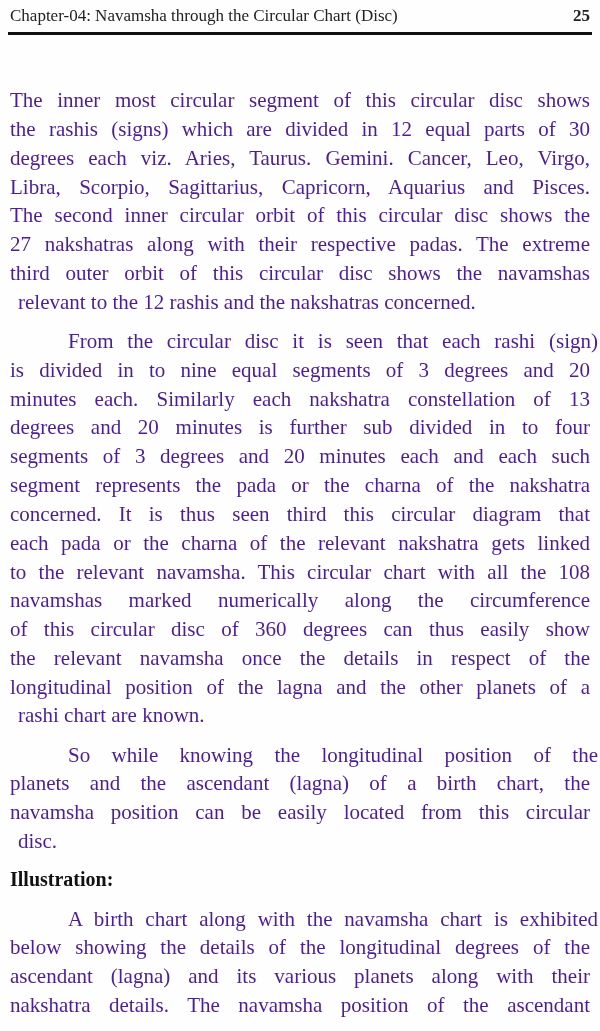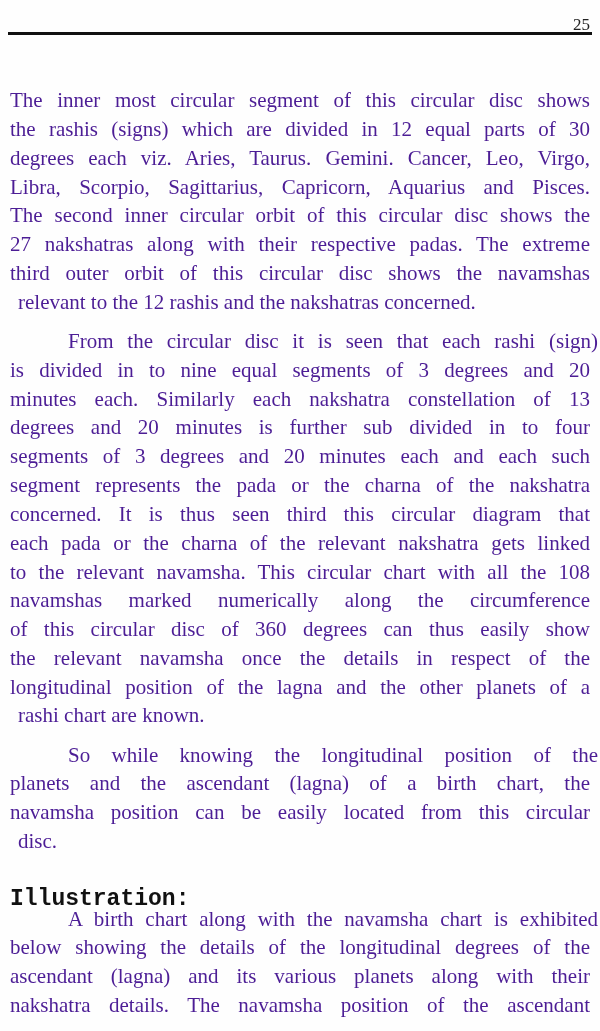--- a/index.html
+++ b/index.html
@@ -1,36 +1,37 @@
 <!DOCTYPE html>
 <html><head>
   <meta charset="utf-8">
   <style>
     html, body { margin: 0; padding: 0; background: #ffffff; }
     body { width: 600px; height: 1031px; position: relative; overflow: hidden; color: #1a1a1a; }
     .page { position: absolute; left: 0; top: 0; width: 600px; height: 1031px; background: #fefefe; }
     .running-head { position: absolute; left: 10px; top: 6px; width: 580px; height: 26px;
       font-family: "Liberation Serif", serif; font-size: 17px; color: #222; }
     .running-head .title { position: absolute; left: 0; top: 0; white-space: nowrap; }
-    .running-head .folio { position: absolute; right: 0; top: 9px; white-space: nowrap; }
+    .running-head .folio { position: absolute; right: 0; top: 0; white-space: nowrap; font-weight: bold; }
     .rule { position: absolute; left: 8px; top: 32px; width: 584px; height: 3px; background: #111; }
     .line { position: absolute; left: 10px; width: 580px; height: 29px;
       font-family: "Liberation Serif", serif; font-size: 21px; line-height: 29px;
       white-space: nowrap; text-align: justify; text-align-last: justify; color: #4c1d95; }
     .line.indent { left: 60px; width: 530px; margin-left: 8px; }
     .line.last { text-align-last: left; margin-left: 8px; }
-    .heading { position: absolute; left: 10px; font-family: Liberation Mono, monospace;
-      font-weight: bold; font-size: 23px; line-height: 29px; white-space: nowrap; color: #111; margin-top: 20px; }
+    .heading { position: absolute; left: 10px; font-family: Liberation Serif, serif;
+      font-weight: bold; font-size: 20px; line-height: 29px; white-space: nowrap; color: #111; }
   </style>
 </head>
 <body>
 
 <div class="page">
 
   <div class="running-head">
+    <span class="title">Chapter-04: Navamsha through the Circular Chart (Disc)</span>
     <span class="folio">25</span>
   </div>
   <div class="rule"></div>
 
   <div>
     <div class="line" style="top:86px">The inner most circular segment of this circular disc shows</div>
     <div class="line" style="top:115px">the rashis (signs) which are divided in 12 equal parts of 30</div>
     <div class="line" style="top:144px">degrees each viz. Aries, Taurus. Gemini. Cancer, Leo, Virgo,</div>
     <div class="line" style="top:173px">Libra, Scorpio, Sagittarius, Capricorn, Aquarius and Pisces.</div>
     <div class="line" style="top:201px">The second inner circular orbit of this circular disc shows the</div>

